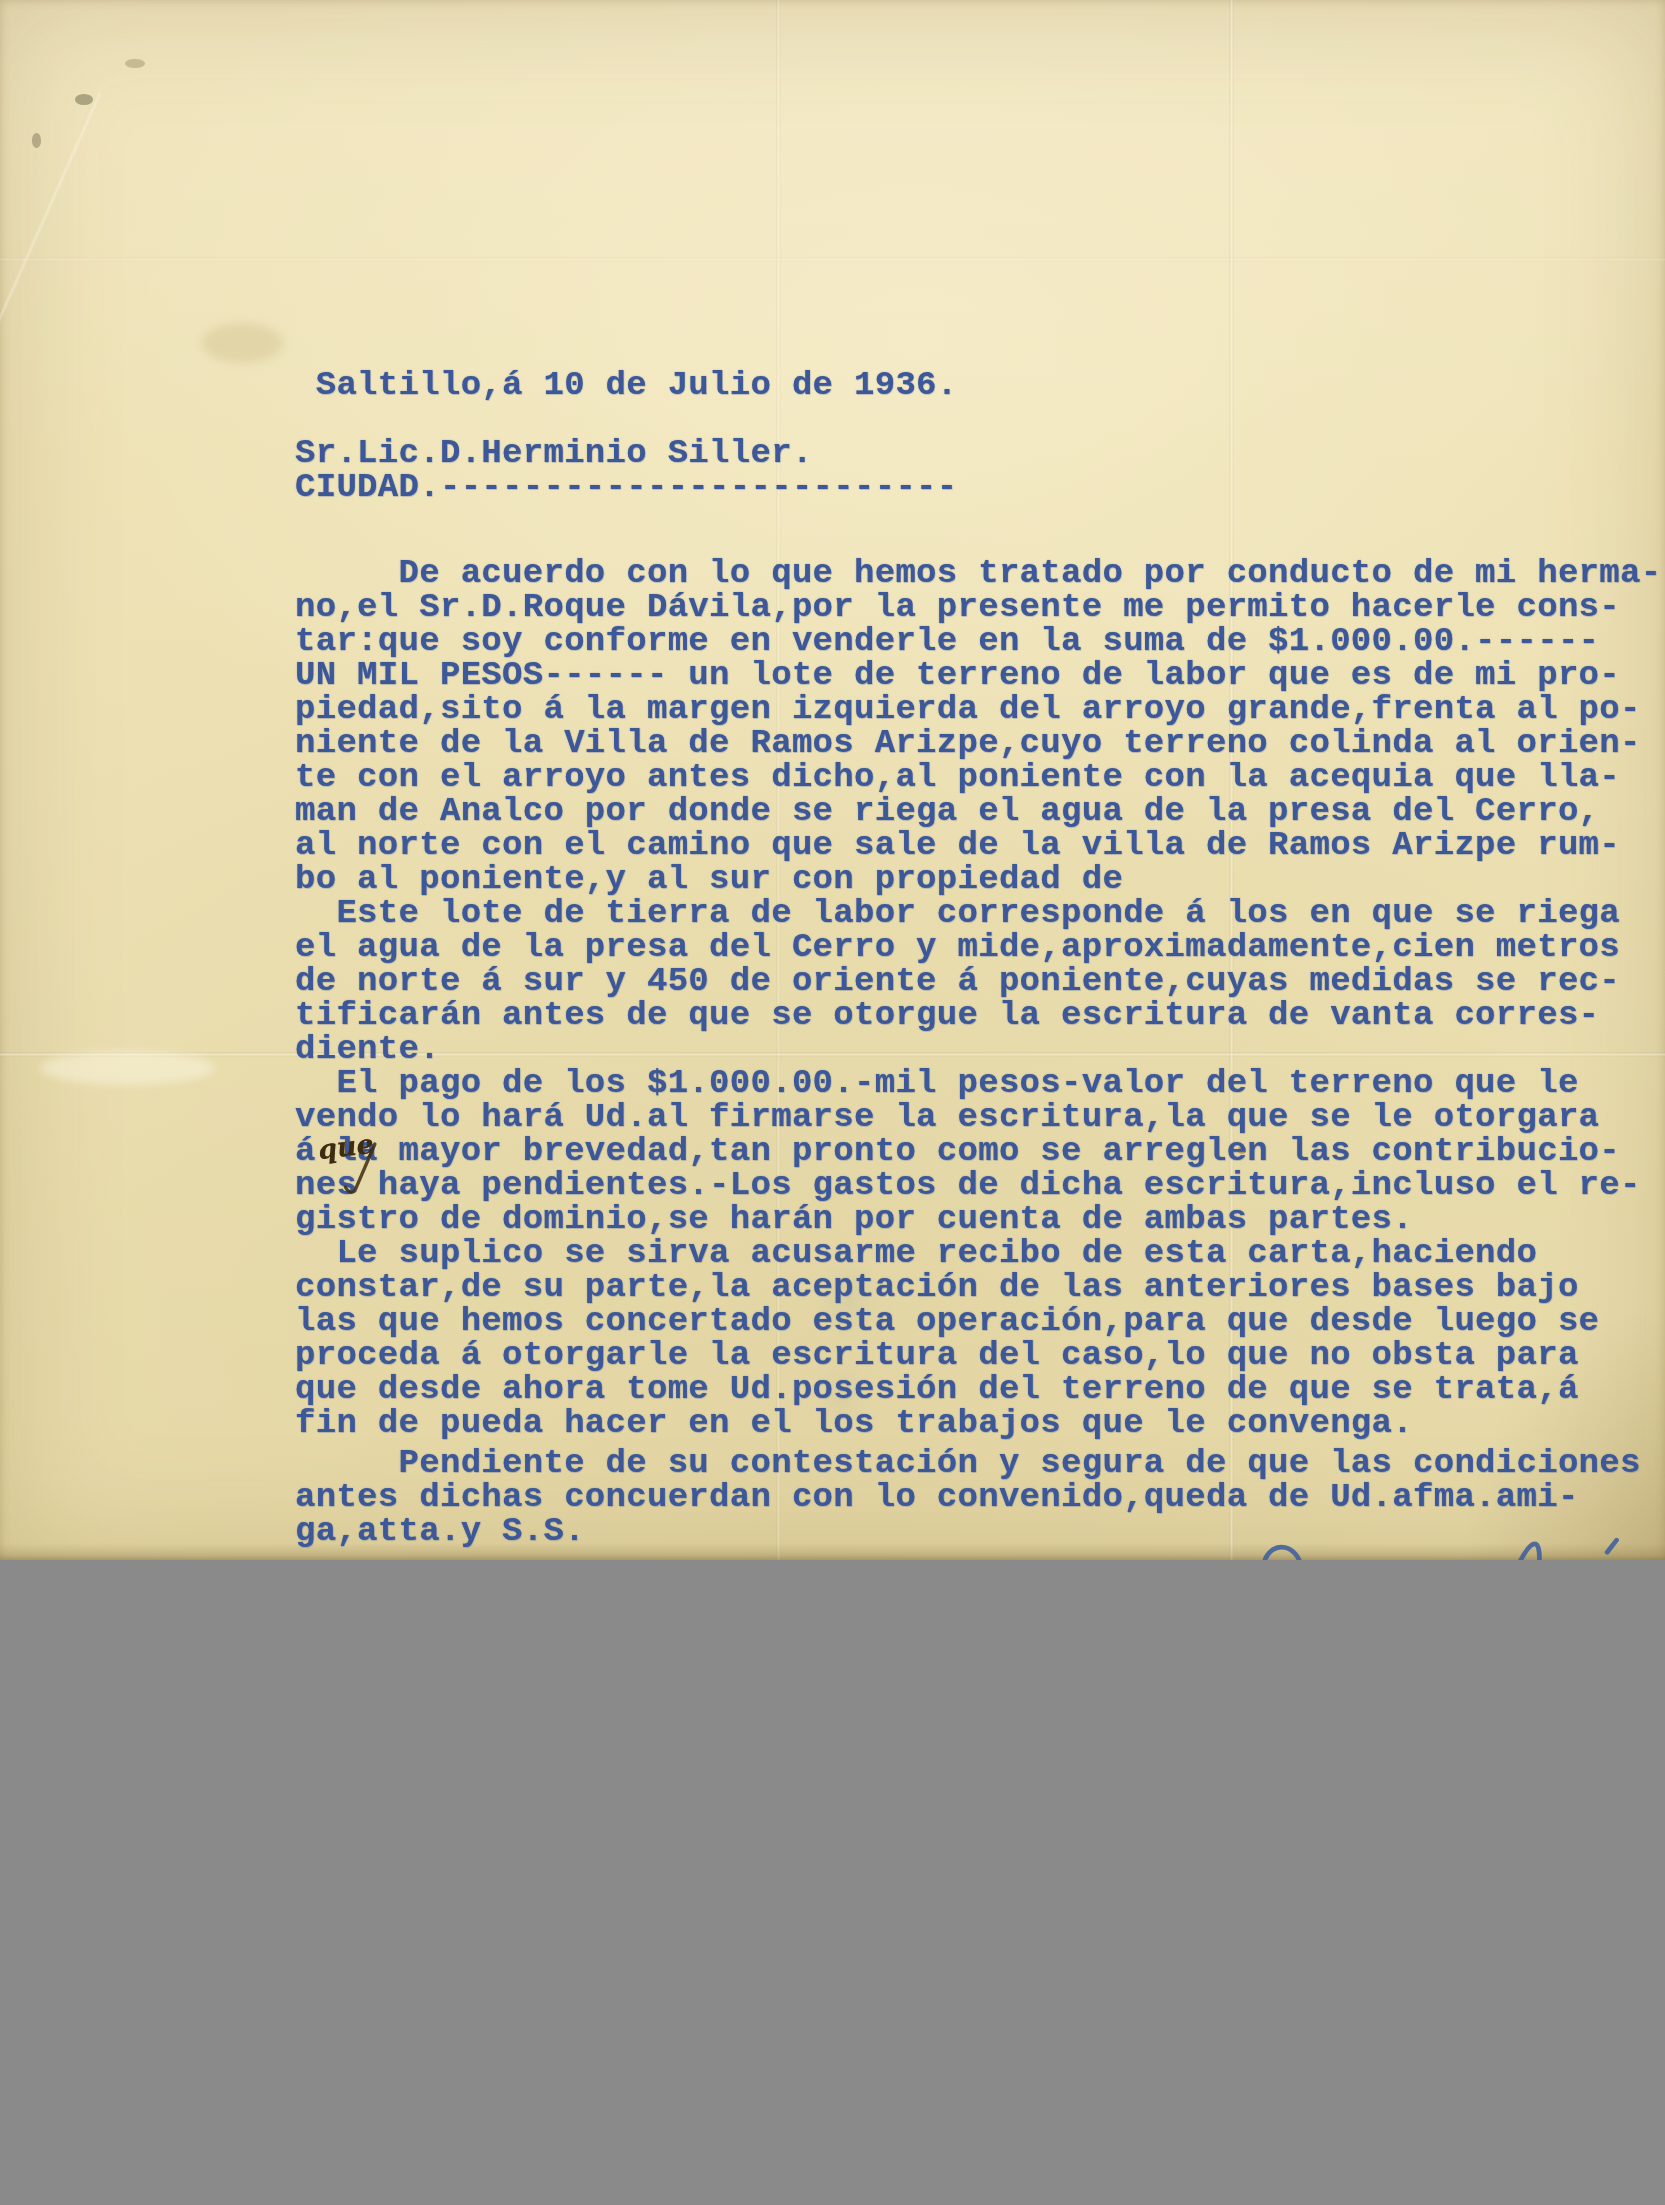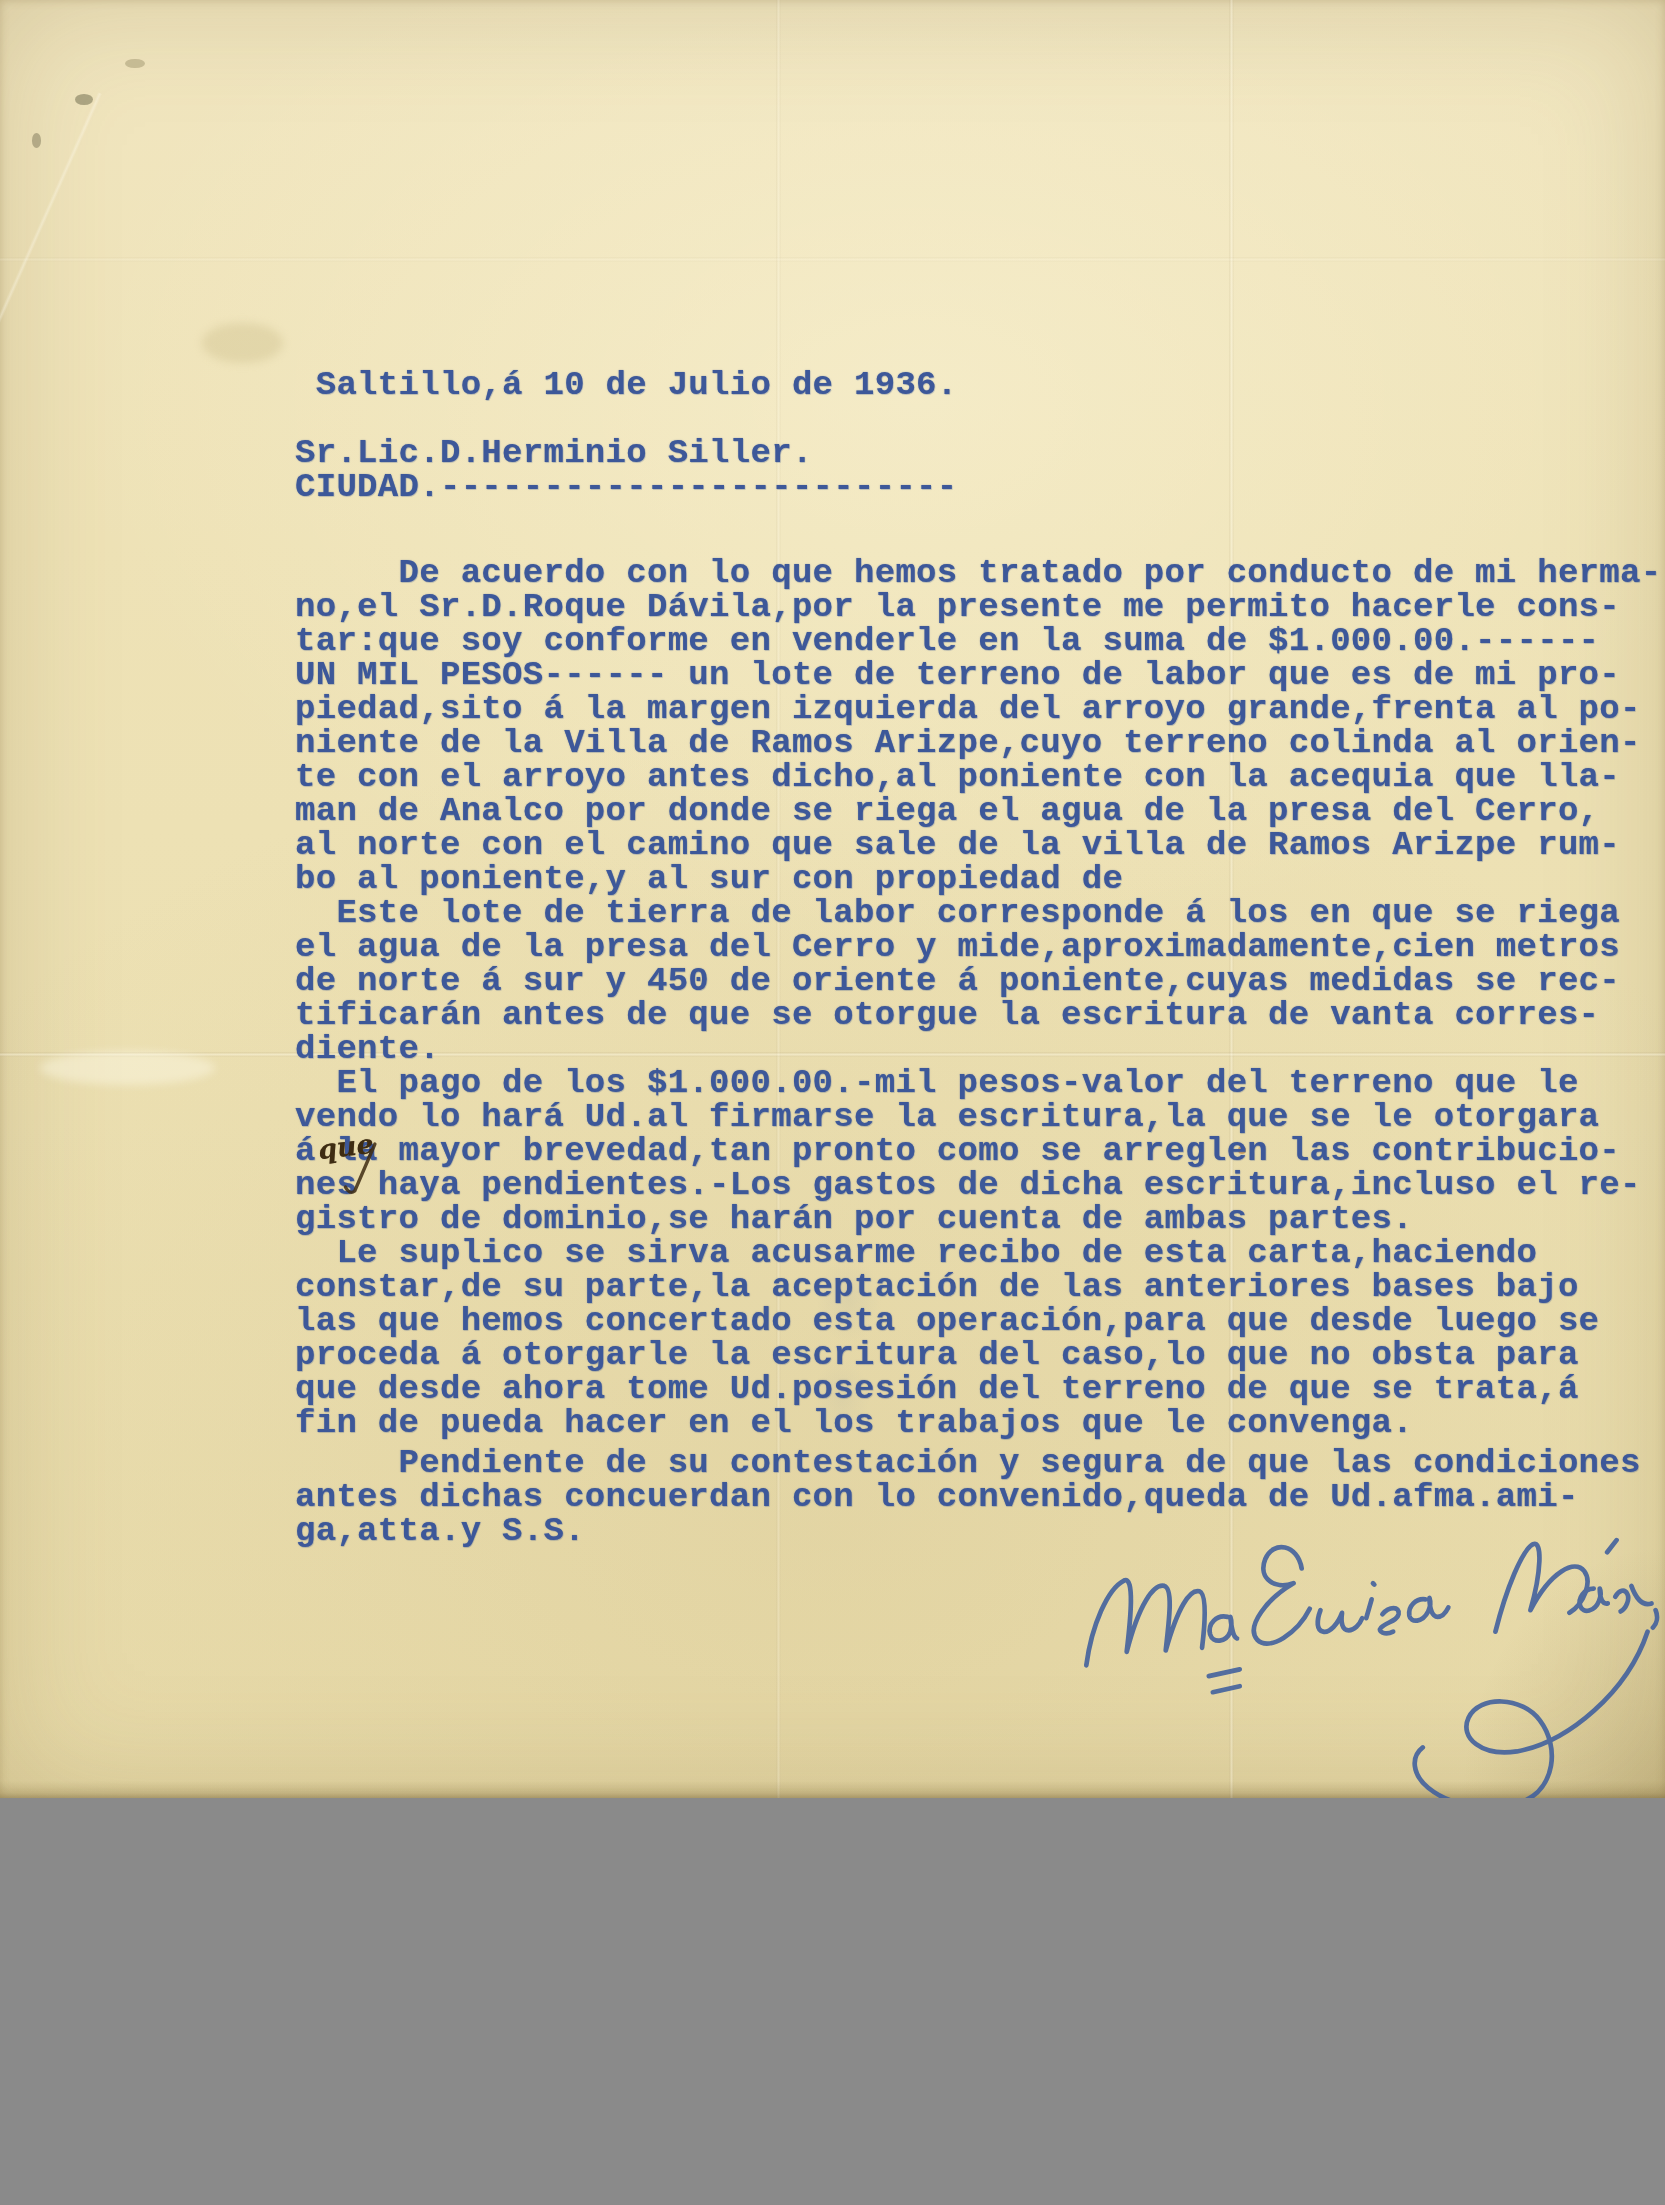--- a/index.html
+++ b/index.html
@@ -1,18 +1,18 @@
 <!DOCTYPE html>
 <html style="font-size:10.8px"><head>
 <meta charset="utf-8">
 <style>
   html,body{margin:0;padding:0;background:#8a8a8a;}
   .page{
     position:relative;
-    width:1665px;height:1798px;
+    width:1665px;height:1560px;
     overflow:hidden;
     background:
       radial-gradient(ellipse 1212px 808px at 55% 22%, rgba(255,250,225,0.35), rgba(255,250,225,0) 70%),
       radial-gradient(ellipse 1482px 1078px at 50% 85%, rgba(196,176,120,0.18), rgba(196,176,120,0) 75%),
       linear-gradient(180deg,#f1e6c0 0%, #eee2b6 30%, #ece0b2 62%, #e8dbaa 100%);
     box-shadow: inset 0 0 121px rgba(120,96,40,0.22), inset 0 0 9.4px rgba(110,88,36,0.25);
     font-family:"Liberation Mono", monospace;
   }
   
   .typed{

